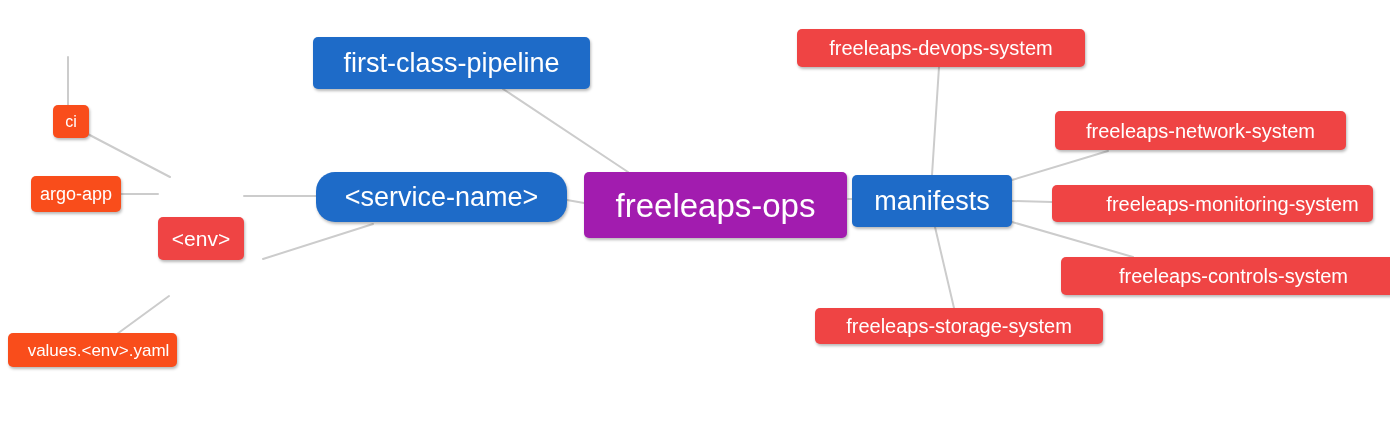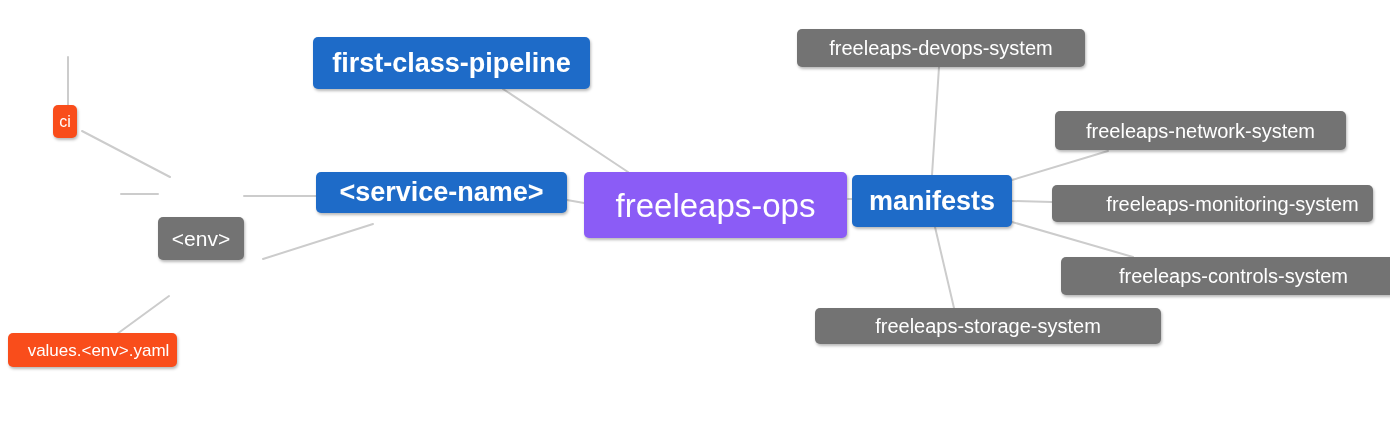--- a/index.html
+++ b/index.html
@@ -28,23 +28,23 @@
     display: flex;
     align-items: center;
     justify-content: center;
     color: #ffffff;
     border-radius: 5px;
     box-shadow: 1px 2px 3px rgba(0,0,0,0.28);
     white-space: nowrap;
     cursor: pointer;
     line-height: 1;
   }
-  .bg-dark   { background: #8b5cf6; }
-  .bg-blue   { background: #1e6bc8; font-weight: bold; }
-  .bg-green  { background: #737373; }
+  .bg-dark   { background: #a21caf; }
+  .bg-blue   { background: #1e6bc8; }
+  .bg-green  { background: #ef4444; }
   .bg-red    { background: #f94d1b; }
   .bg-orange { background: #f9a825; }
 </style>
 </head>
 <body>
 
 <div class="canvas">
 
   <svg class="edges" viewBox="0 0 1390 421" xmlns="http://www.w3.org/2000/svg">
     <line x1="68" y1="57" x2="68" y2="105"></line>
@@ -57,39 +57,40 @@
     <line x1="567" y1="200" x2="584" y2="203"></line>
     <line x1="848" y1="199" x2="853" y2="199"></line>
     <line x1="932" y1="175" x2="939" y2="67"></line>
     <line x1="1012" y1="180" x2="1108" y2="151"></line>
     <line x1="1012" y1="201" x2="1052" y2="202"></line>
     <line x1="1012" y1="222" x2="1133" y2="257"></line>
     <line x1="935" y1="227" x2="954" y2="308"></line>
   </svg>
 
 
-  <div class="node bg-red" style="left:53px;   top:105px; width:24px;  height:33px; font-size:16px;">ci</div>
+  <div class="node bg-red" style="left:53px;   top:105px; width:36px;  height:33px; font-size:16px;">ci</div>
 
+  <div class="node bg-red" style="left:31px;   top:176px; width:90px;  height:36px; font-size:18px;">argo-app</div>
 
   <div class="node bg-green" style="left:158px;  top:174px; width:86px;  height:43px; font-size:21px;margin-top:43px;">&lt;env&gt;</div>
 
 
   <div class="node bg-red" style="left:8px;    top:333px; width:169px; height:34px; font-size:17px;padding-left:12px;">values.&lt;env&gt;.yaml</div>
 
   <div class="node bg-blue" style="left:313px;  top:37px;  width:277px; height:52px; font-size:27px;">first-class-pipeline</div>
 
-  <div class="node bg-blue" style="left:316px;  top:172px; width:251px; height:41px; font-size:27px;">&lt;service-name&gt;</div>
+  <div class="node bg-blue" style="left:316px;  top:172px; width:251px; height:50px; font-size:27px;border-radius:19px;">&lt;service-name&gt;</div>
 
   <div class="node bg-dark" style="left:584px;  top:172px; width:263px; height:66px; font-size:33px;">freeleaps-ops</div>
 
   <div class="node bg-blue" style="left:852px;  top:175px; width:160px; height:52px; font-size:27px;">manifests</div>
 
   <div class="node bg-green" style="left:797px;  top:29px;  width:288px; height:38px; font-size:20px;">freeleaps-devops-system</div>
 
   <div class="node bg-green" style="left:1055px; top:111px; width:291px; height:39px; font-size:20px;">freeleaps-network-system</div>
 
   <div class="node bg-green" style="left:1052px; top:185px; width:321px; height:37px; font-size:20px;padding-left:40px;">freeleaps-monitoring-system</div>
 
   <div class="node bg-green" style="left:1061px; top:257px; width:345px; height:38px; font-size:20px;">freeleaps-controls-system</div>
 
-  <div class="node bg-green" style="left:815px;  top:308px; width:346px; height:36px; font-size:20px;">freeleaps-storage-system</div>
+  <div class="node bg-green" style="left:815px;  top:308px; width:288px; height:36px; font-size:20px;">freeleaps-storage-system</div>
 
 </div>
 
 </body></html>

